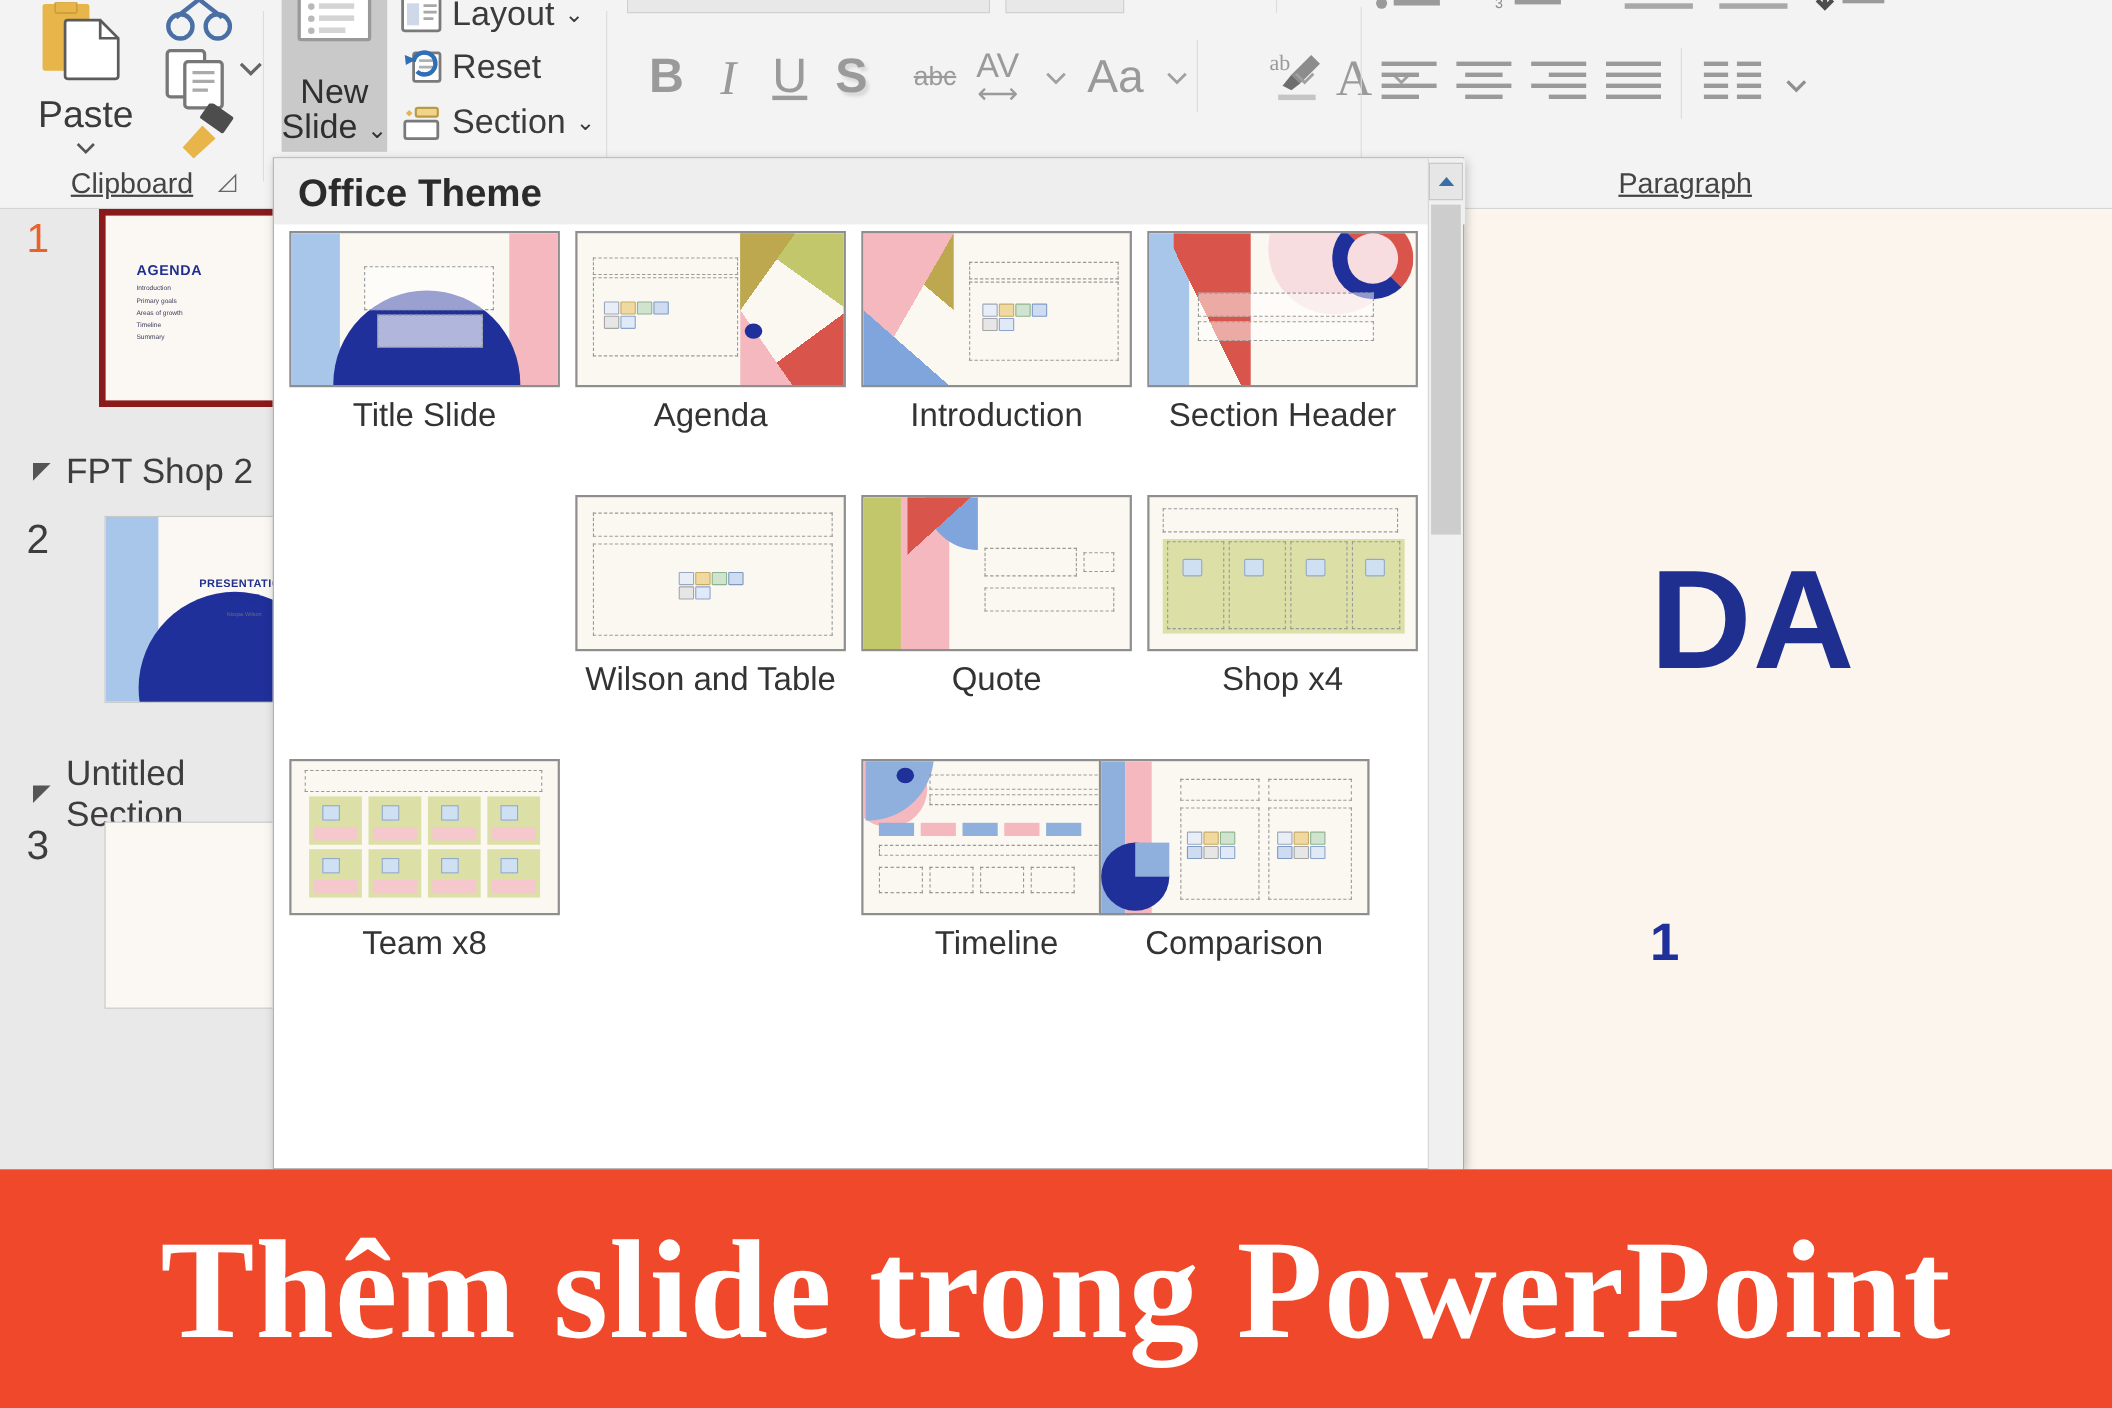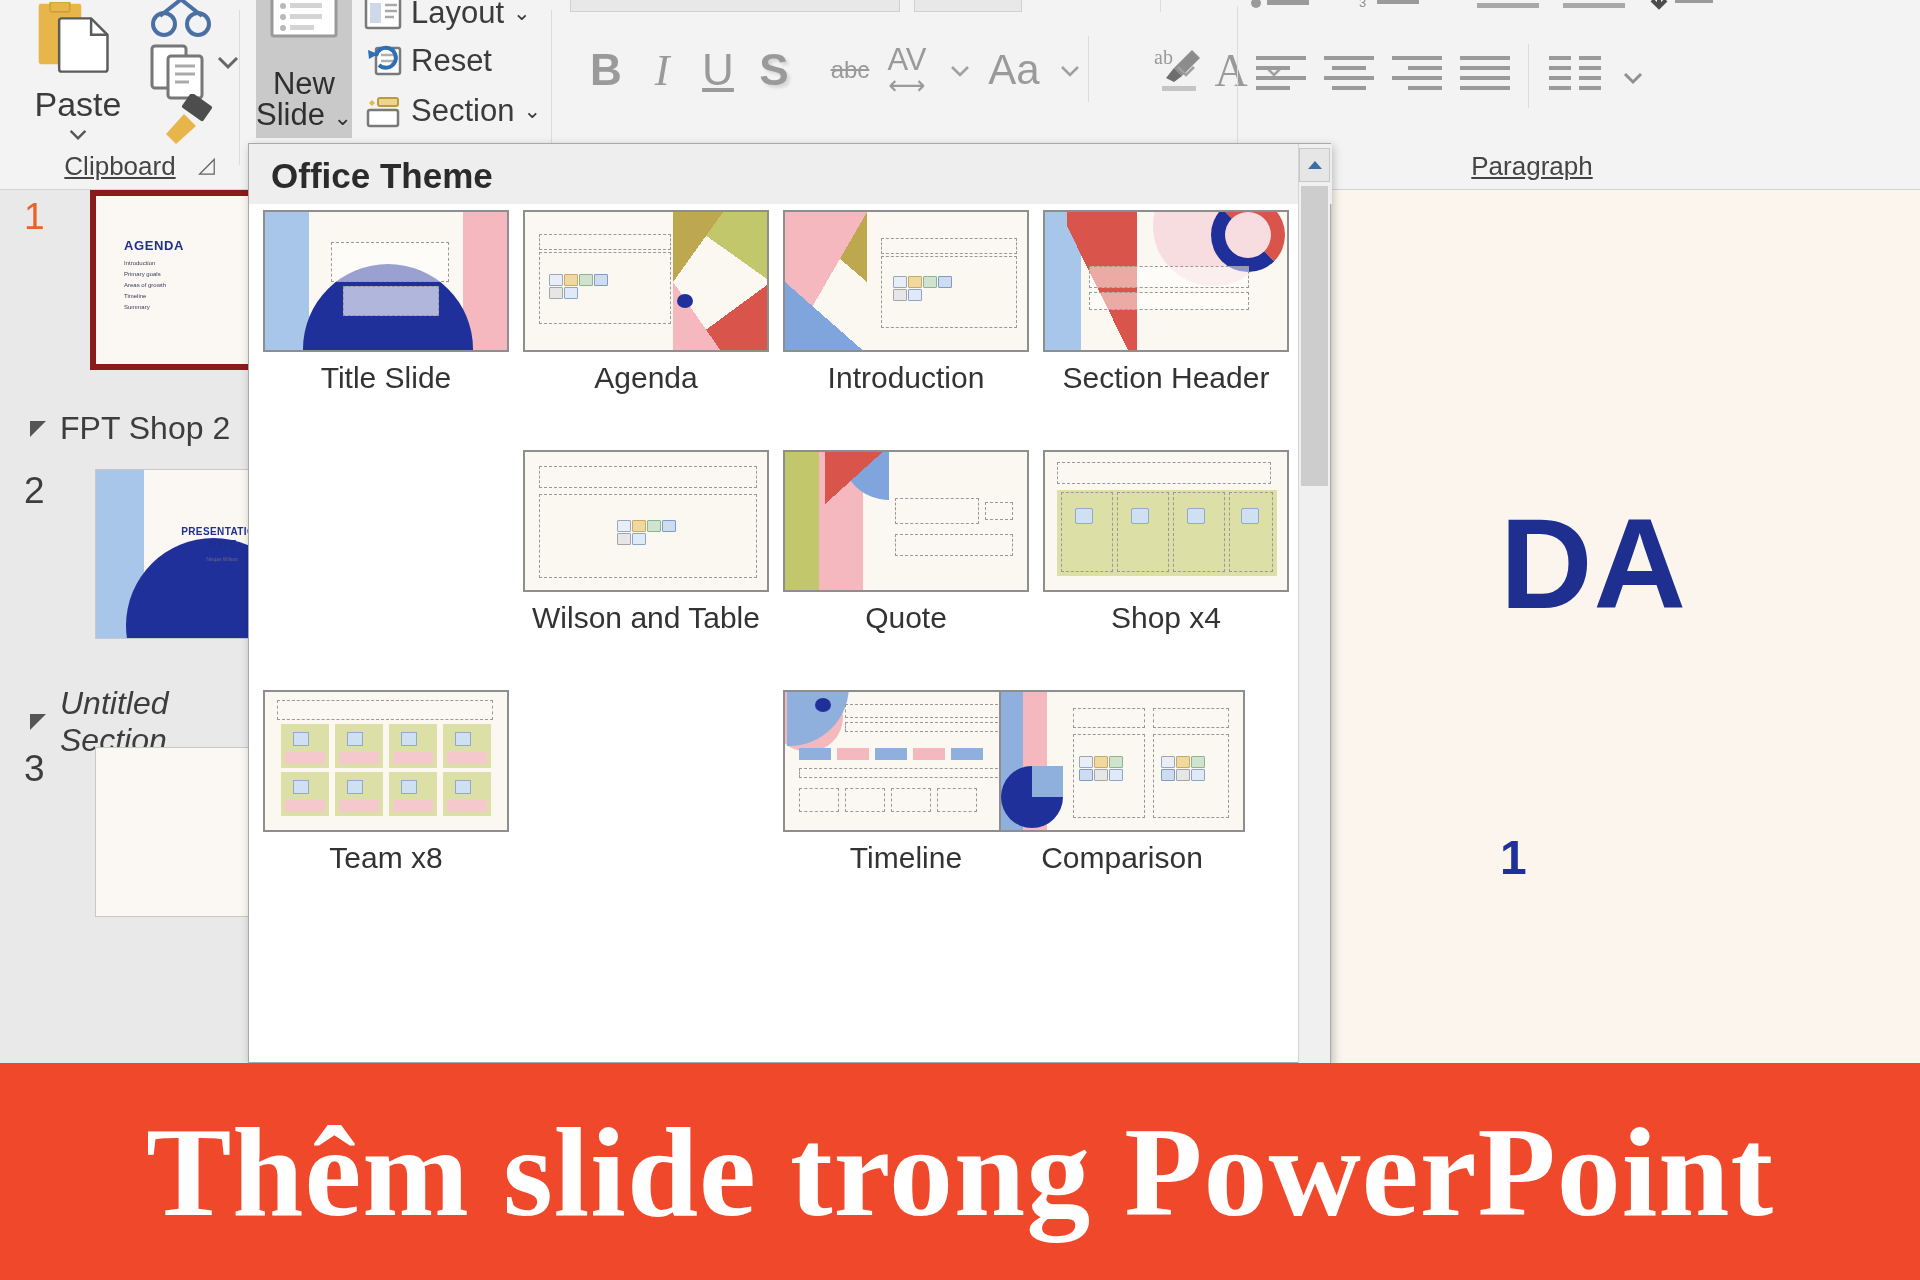--- a/index.html
+++ b/index.html
@@ -464,21 +464,21 @@
   </div>
 
   <div class="thumb-num" style="left:24px; top:280px; color:#3d3d3d;">2</div>
   <div class="thumb-card" style="left:96px; top:280px; width:180px; height:168px;">
     <div style="position:absolute;left:0;top:0;width:48px;height:168px;background:#A8C6EA"></div>
     <div style="position:absolute;left:30px;top:68px;width:175px;height:175px;border-radius:50%;background:#20309A"></div>
     <div style="position:absolute;left:78px;top:56px;font-size:10px;font-weight:bold;color:#1f2f8f;letter-spacing:.4px;line-height:1.25;text-align:center;width:96px">PRESENTATION TITLE</div>
     <div style="position:absolute;left:78px;top:86px;font-size:5px;color:#6a6a7a;text-align:center;width:96px">Nisqas Wilson</div>
   </div>
 
-  <div class="sec-row" style="left:30px; top:495px;font-style:italic;">
+  <div class="sec-row" style="left:30px; top:495px;">
     <span class="sec-tri"></span>
     <span>Untitled Section</span>
   </div>
 
   <div class="thumb-num" style="left:24px; top:558px; color:#3d3d3d;">3</div>
   <div class="thumb-card" style="left:96px; top:558px; width:180px; height:168px;"></div>
 </div>
 
 <div class="canvas-area">
   <div class="slide-doc">

